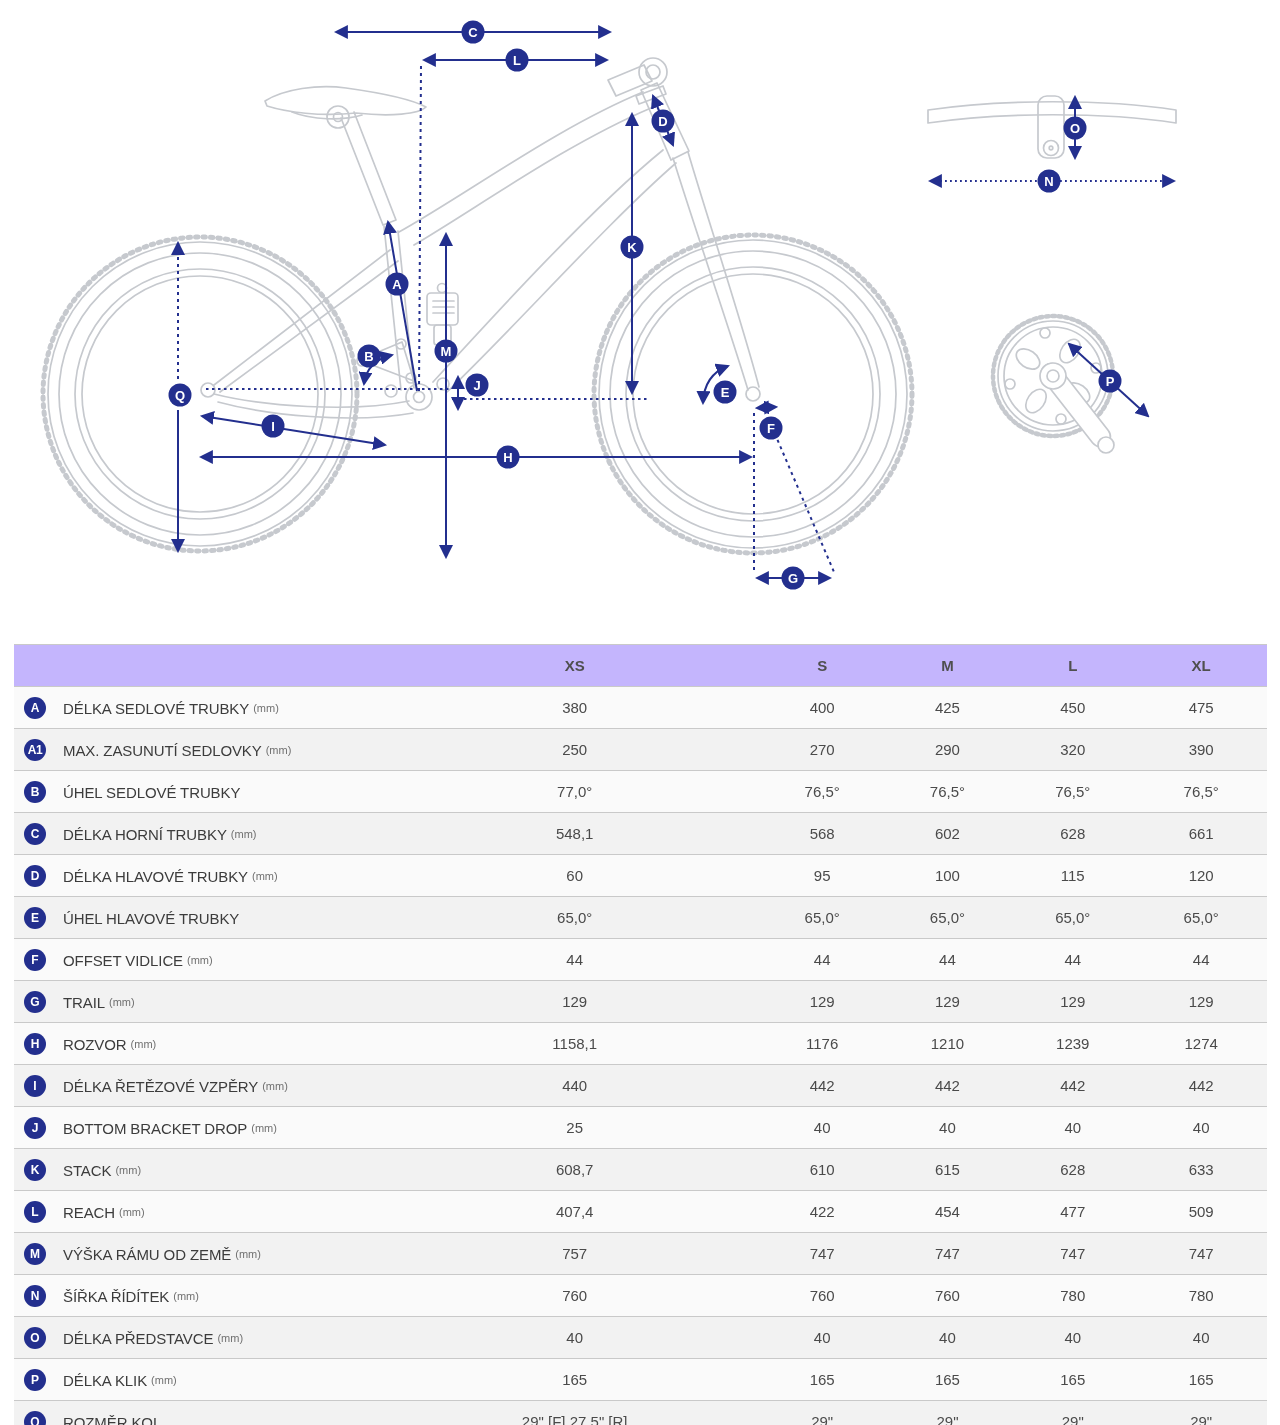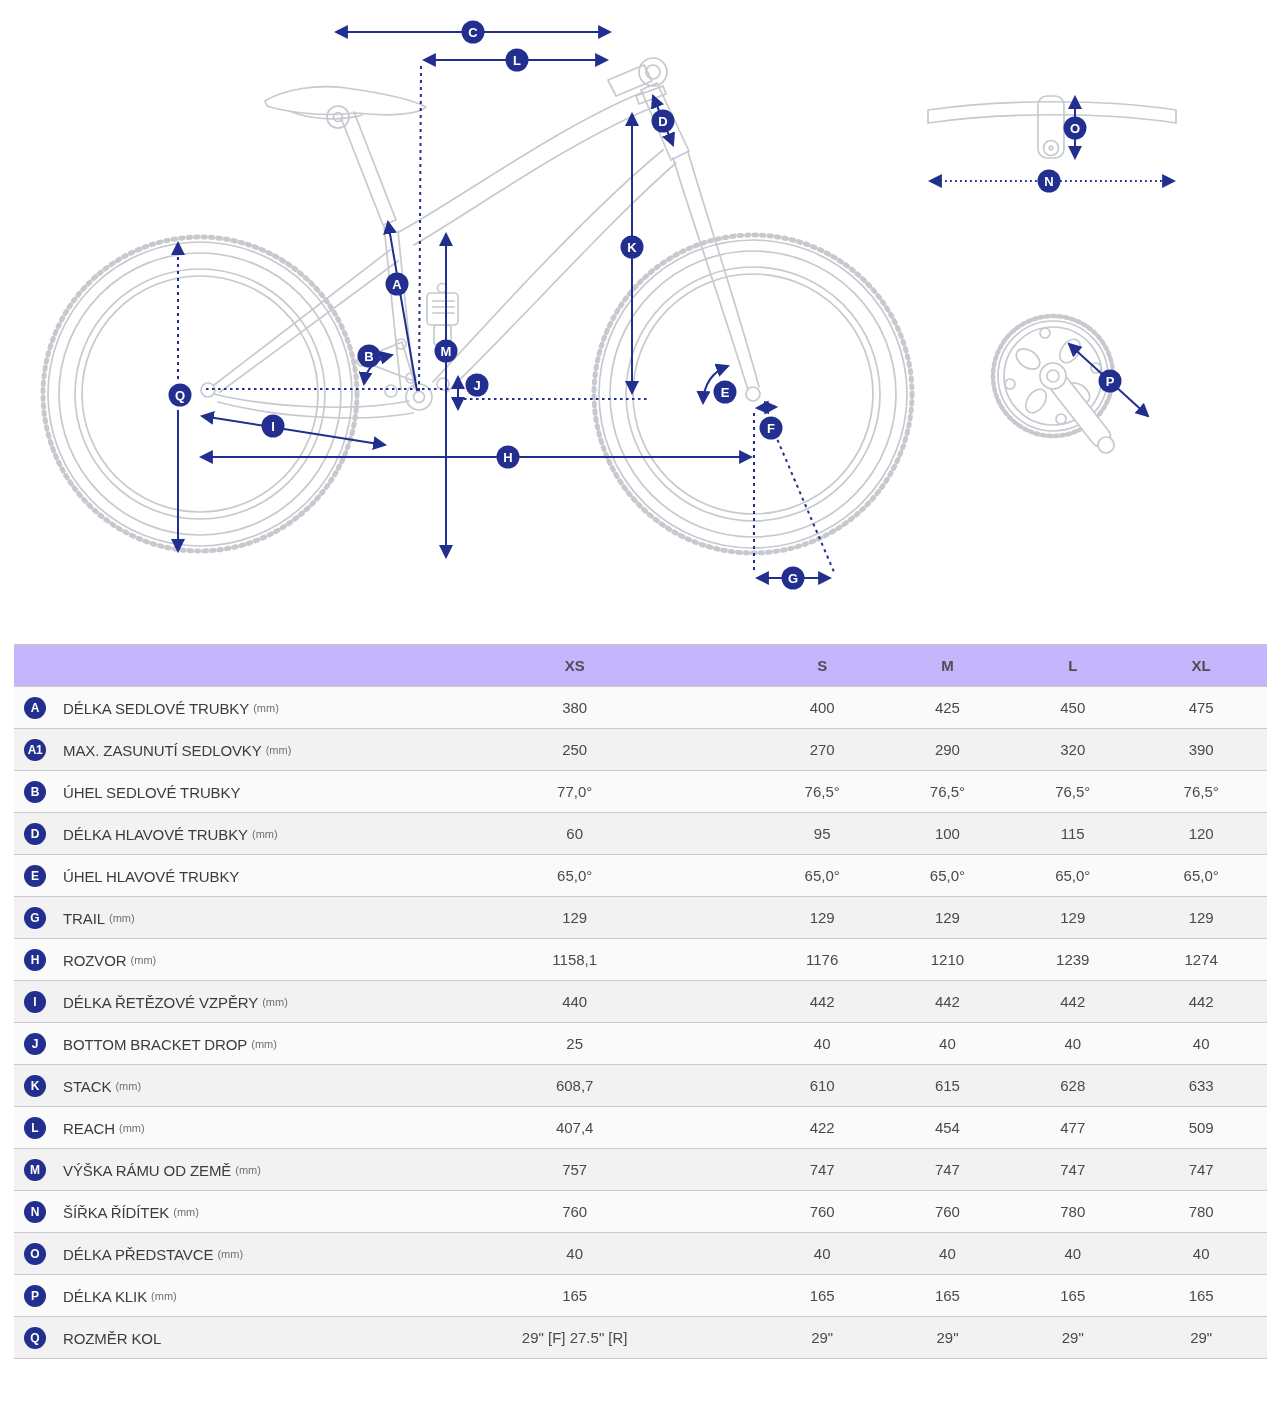--- a/index.html
+++ b/index.html
@@ -258,36 +258,52 @@
         </tr>
         <tr>
           <td class="label-cell"><span class="badge">B</span><span class="row-label">ÚHEL SEDLOVÉ TRUBKY</span></td>
           <td>77,0°</td>
           <td>76,5°</td>
           <td>76,5°</td>
           <td>76,5°</td>
           <td>76,5°</td>
         </tr>
         <tr>
+          <td class="label-cell"><span class="badge">C</span><span class="row-label">DÉLKA HORNÍ TRUBKY</span><span class="row-unit">(mm)</span></td>
+          <td>548,1</td>
+          <td>568</td>
+          <td>602</td>
+          <td>628</td>
+          <td>661</td>
+        </tr>
+        <tr>
           <td class="label-cell"><span class="badge">D</span><span class="row-label">DÉLKA HLAVOVÉ TRUBKY</span><span class="row-unit">(mm)</span></td>
           <td>60</td>
           <td>95</td>
           <td>100</td>
           <td>115</td>
           <td>120</td>
         </tr>
         <tr>
           <td class="label-cell"><span class="badge">E</span><span class="row-label">ÚHEL HLAVOVÉ TRUBKY</span></td>
           <td>65,0°</td>
           <td>65,0°</td>
           <td>65,0°</td>
           <td>65,0°</td>
           <td>65,0°</td>
         </tr>
         <tr>
+          <td class="label-cell"><span class="badge">F</span><span class="row-label">OFFSET VIDLICE</span><span class="row-unit">(mm)</span></td>
+          <td>44</td>
+          <td>44</td>
+          <td>44</td>
+          <td>44</td>
+          <td>44</td>
+        </tr>
+        <tr>
           <td class="label-cell"><span class="badge">G</span><span class="row-label">TRAIL</span><span class="row-unit">(mm)</span></td>
           <td>129</td>
           <td>129</td>
           <td>129</td>
           <td>129</td>
           <td>129</td>
         </tr>
         <tr>
           <td class="label-cell"><span class="badge">H</span><span class="row-label">ROZVOR</span><span class="row-unit">(mm)</span></td>
           <td>1158,1</td>

